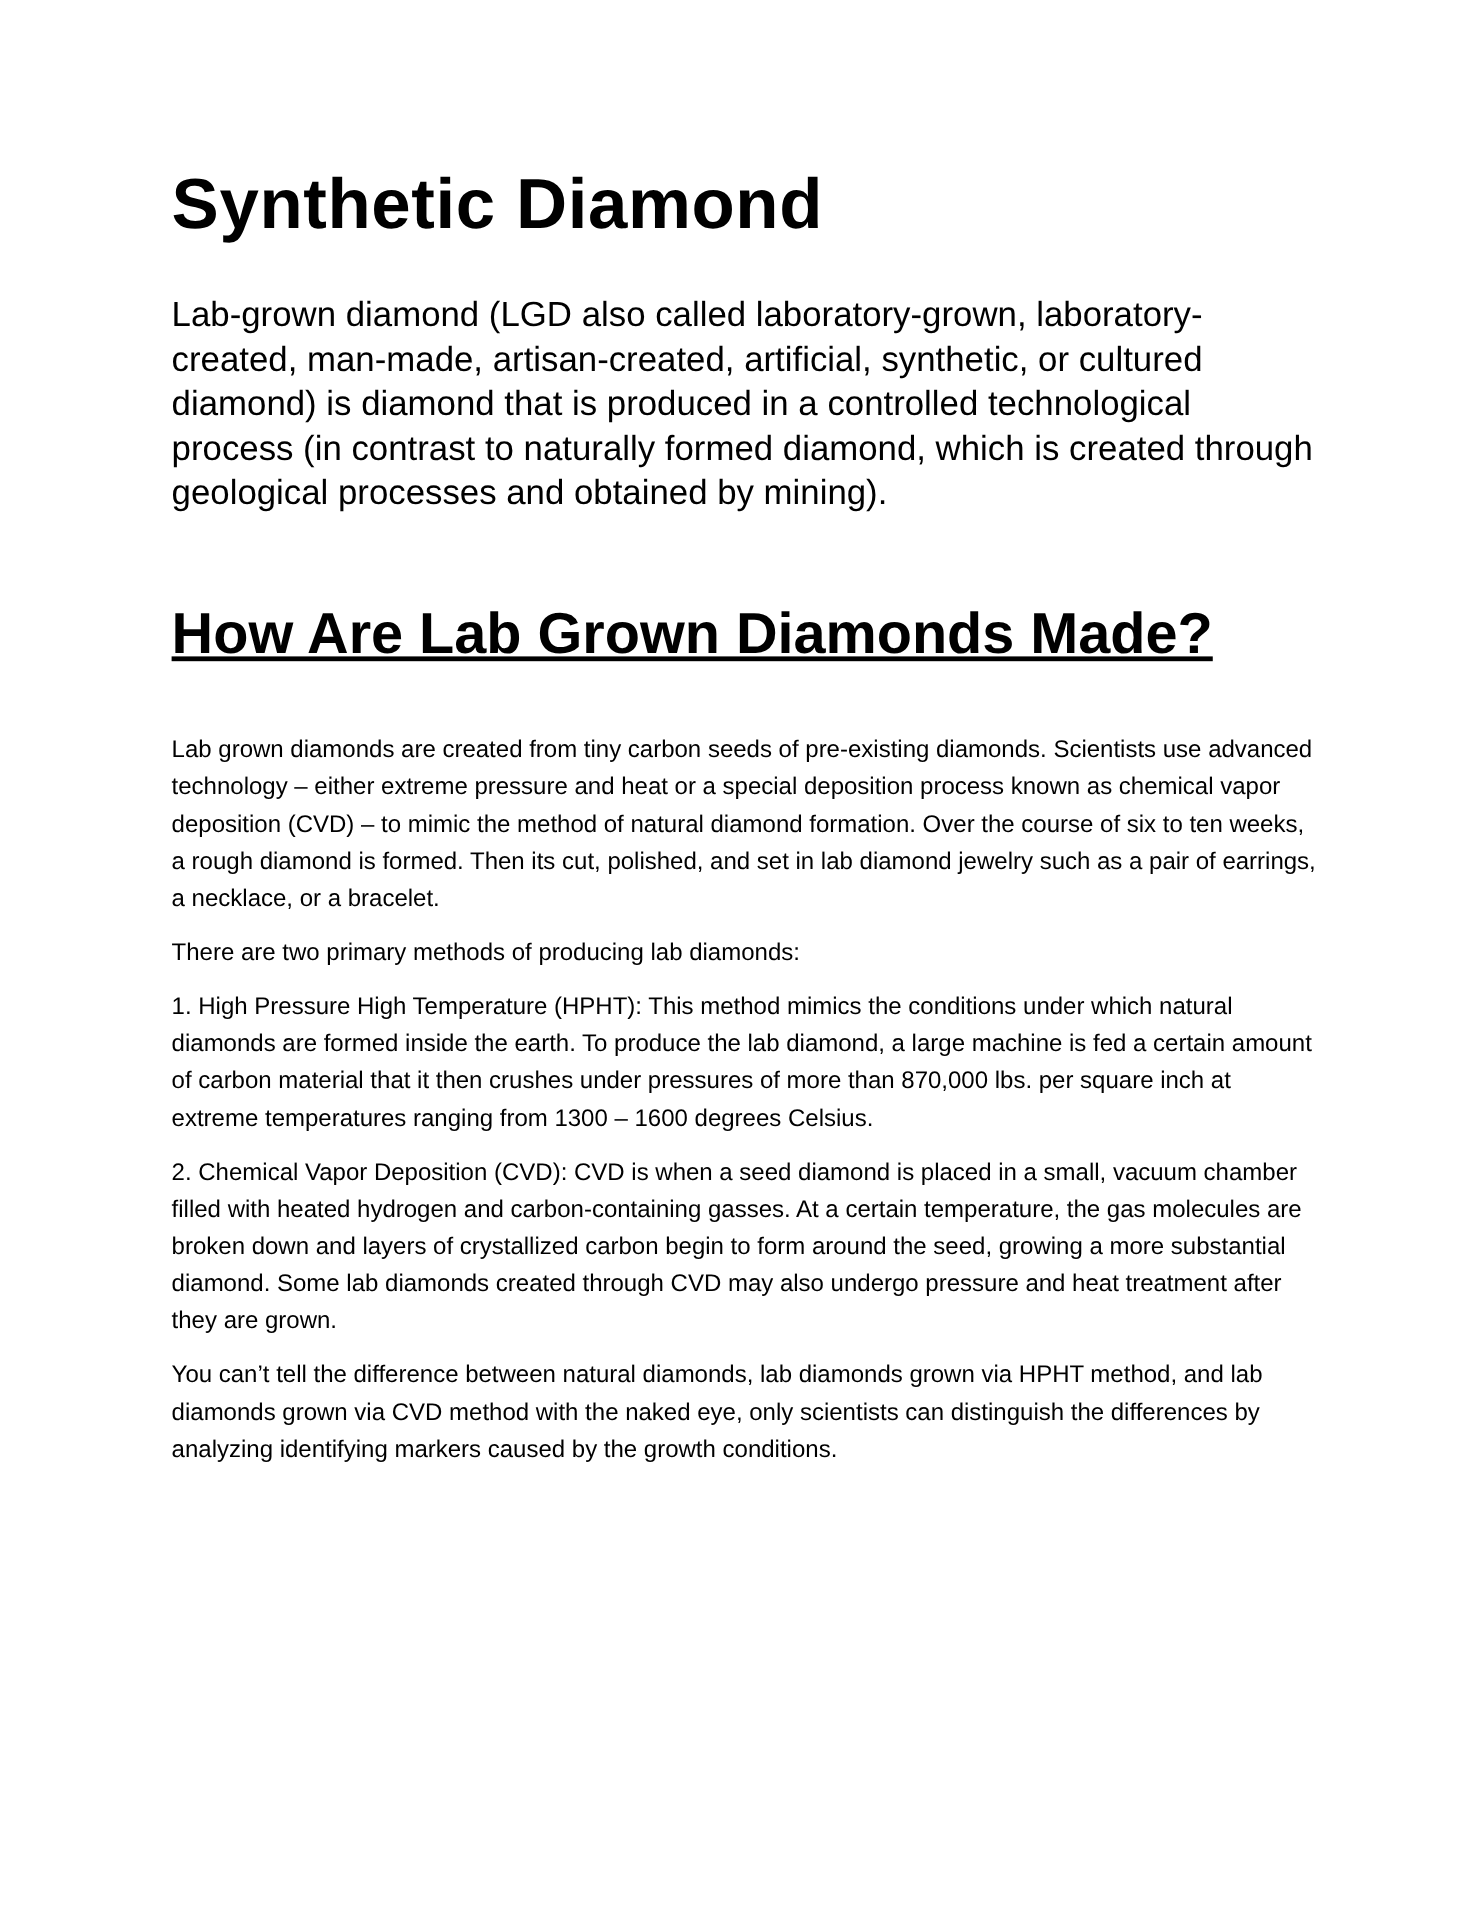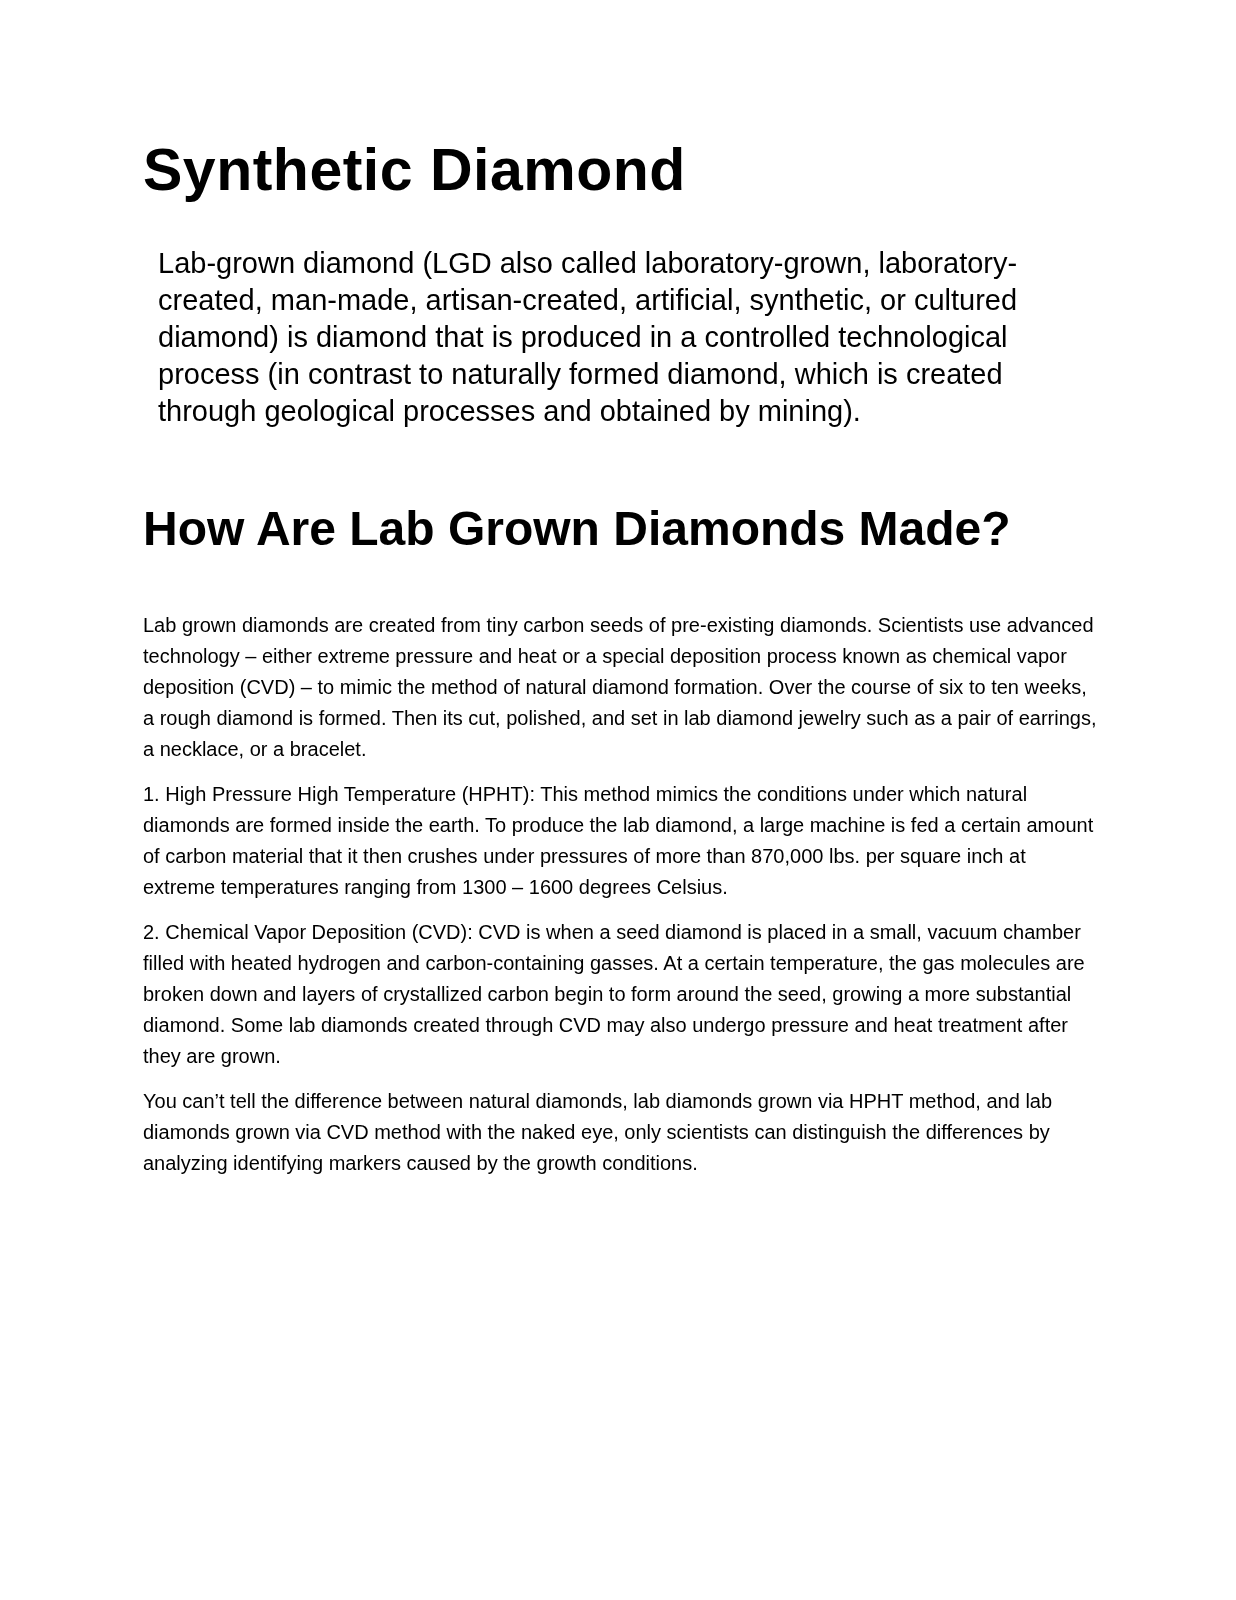--- a/index.html
+++ b/index.html
@@ -26,28 +26,29 @@
     font-family: Liberation Sans, sans-serif;
     font-weight: 700;
     font-size: 59px;
     line-height: 74px;
     letter-spacing: 0.5px;
     margin: 133px 0 0 0;
   }
   .intro {
     font-size: 29px;
     line-height: 37px;
-    margin: 38px 0 0 15px;
+    margin: 38px 0 0 0;
   }
   .section-heading {
     font-family: "Liberation Sans", sans-serif;
     font-weight: 700;
     font-size: 48px;
     line-height: 58px;
     margin: 70px 0 0 0;
+    text-decoration: underline;
   }
   .body-para {
     font-size: 20px;
     line-height: 31px;
     margin: 14px 0 0 0;
   }
   .body-para.first {
     margin-top: 52px;
   }
 </style>
@@ -56,19 +57,20 @@
 
 <div class="page">
   <h1 class="doc-title">Synthetic Diamond</h1>
 
   <p class="intro">Lab-grown diamond (LGD also called laboratory-grown, laboratory-created, man-made, artisan-created, artificial, synthetic, or cultured diamond) is diamond that is produced in a controlled technological process (in contrast to naturally formed diamond, which is created through geological processes and obtained by mining).</p>
 
   <h2 class="section-heading">How Are Lab Grown Diamonds Made?</h2>
 
   <p class="body-para first">Lab grown diamonds are created from tiny carbon seeds of pre-existing diamonds. Scientists use advanced technology – either extreme pressure and heat or a special deposition process known as chemical vapor deposition (CVD) – to mimic the method of natural diamond formation. Over the course of six to ten weeks, a rough diamond is formed. Then its cut, polished, and set in lab diamond jewelry such as a pair of earrings, a necklace, or a bracelet.</p>
 
+  <p class="body-para">There are two primary methods of producing lab diamonds:</p>
 
   <p class="body-para">1. High Pressure High Temperature (HPHT): This method mimics the conditions under which natural diamonds are formed inside the earth. To produce the lab diamond, a large machine is fed a certain amount of carbon material that it then crushes under pressures of more than 870,000 lbs. per square inch at extreme temperatures ranging from 1300 – 1600 degrees Celsius.</p>
 
   <p class="body-para">2. Chemical Vapor Deposition (CVD): CVD is when a seed diamond is placed in a small, vacuum chamber filled with heated hydrogen and carbon-containing gasses. At a certain temperature, the gas molecules are broken down and layers of crystallized carbon begin to form around the seed, growing a more substantial diamond. Some lab diamonds created through CVD may also undergo pressure and heat treatment after they are grown.</p>
 
   <p class="body-para">You can’t tell the difference between natural diamonds, lab diamonds grown via HPHT method, and lab diamonds grown via CVD method with the naked eye, only scientists can distinguish the differences by analyzing identifying markers caused by the growth conditions.</p>
 </div>
 
 </body></html>

